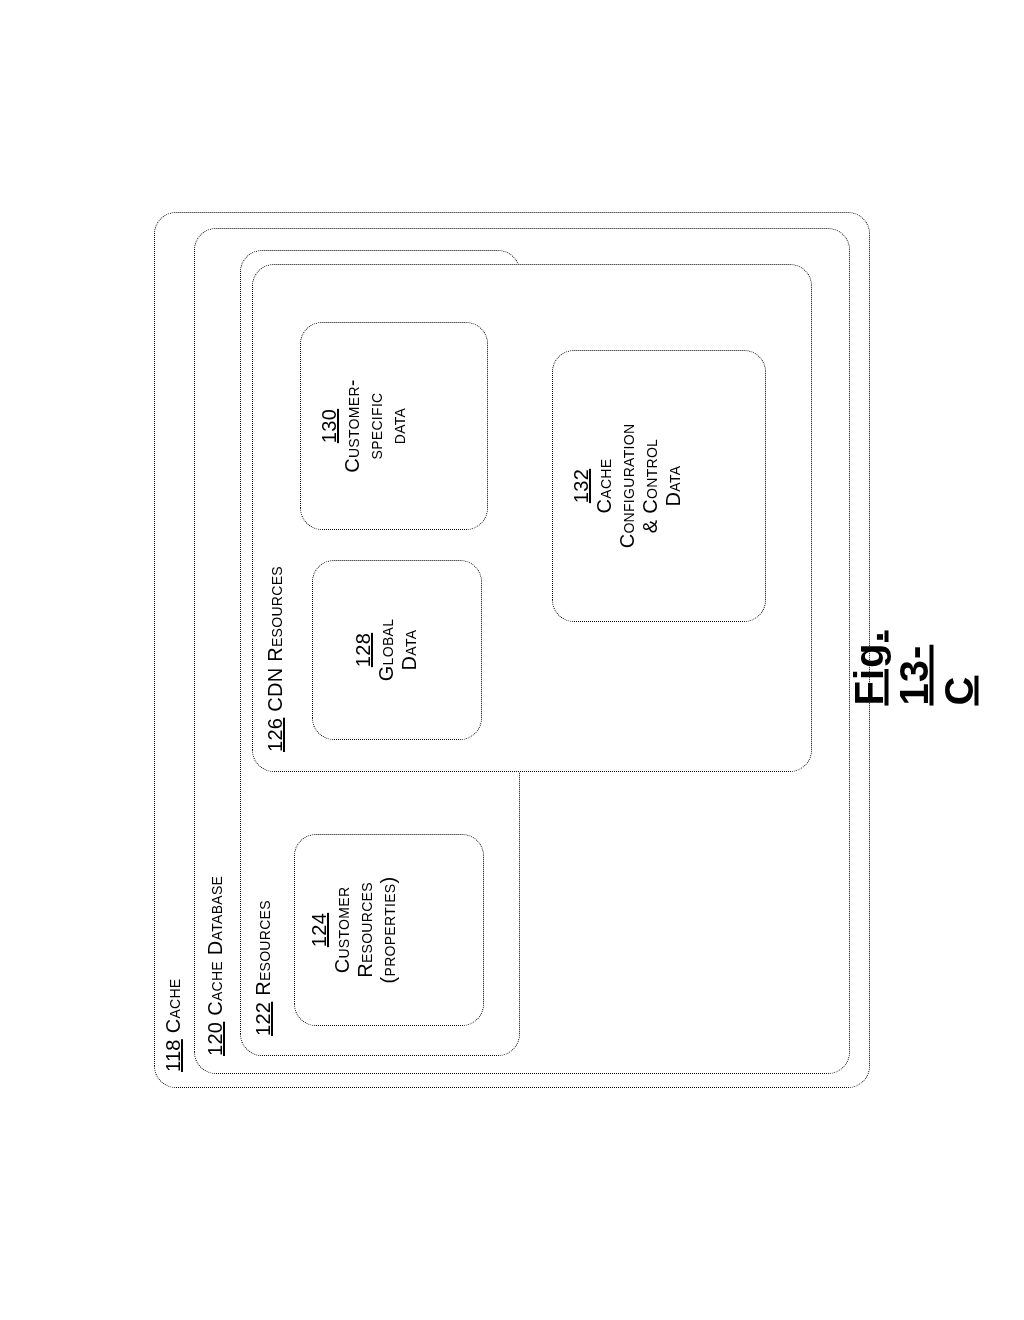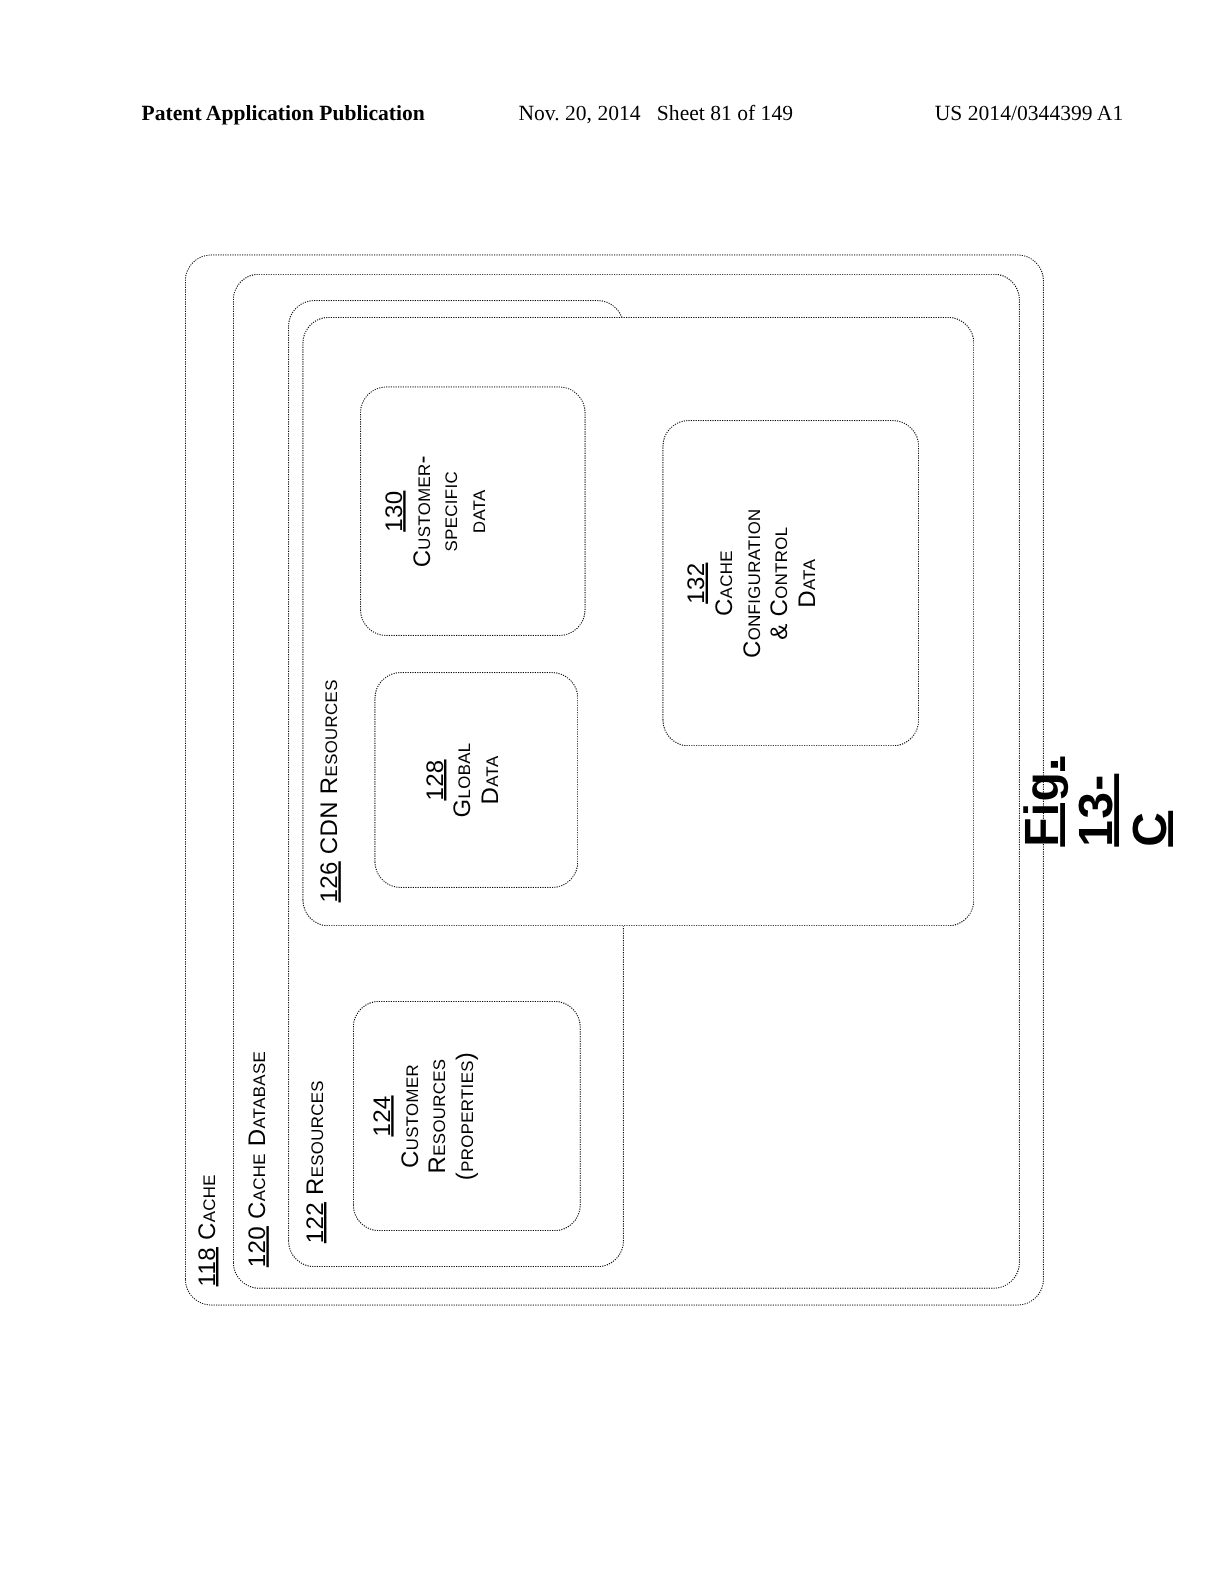--- a/index.html
+++ b/index.html
@@ -55,29 +55,20 @@
 
   
   .figcap { position: absolute; left: 50%; top: 50%; font-family: Arial, Helvetica, sans-serif; font-weight: 900; font-size: 40px; letter-spacing: 1px; transform: translate(-50%, -50%) rotate(-90deg); transform-origin: center center; }
   .figcap .g { text-decoration: underline; }
   .figwrap { position: absolute; left: 884px; top: 638px; width: 60px; height: 60px; }
 </style>
 </head>
 <body>
 
 <div class="page">
-  <div class="header">
-    <div class="hdr-left">Patent Application Publication</div>
-    <div class="hdr-mid">
-      <span>Nov. 20, 2014</span>
-      &nbsp;
-      <span>Sheet 81 of 149</span>
-    </div>
-    <div class="hdr-right">US 2014/0344399 A1</div>
-  </div>
 
   <div class="canvas">
     <div class="drawing">
 
       <div class="box b118"></div>
       <div class="label l118">
         <span class="num">118</span>
         <span class="sc">Cache</span>
       </div>
 

